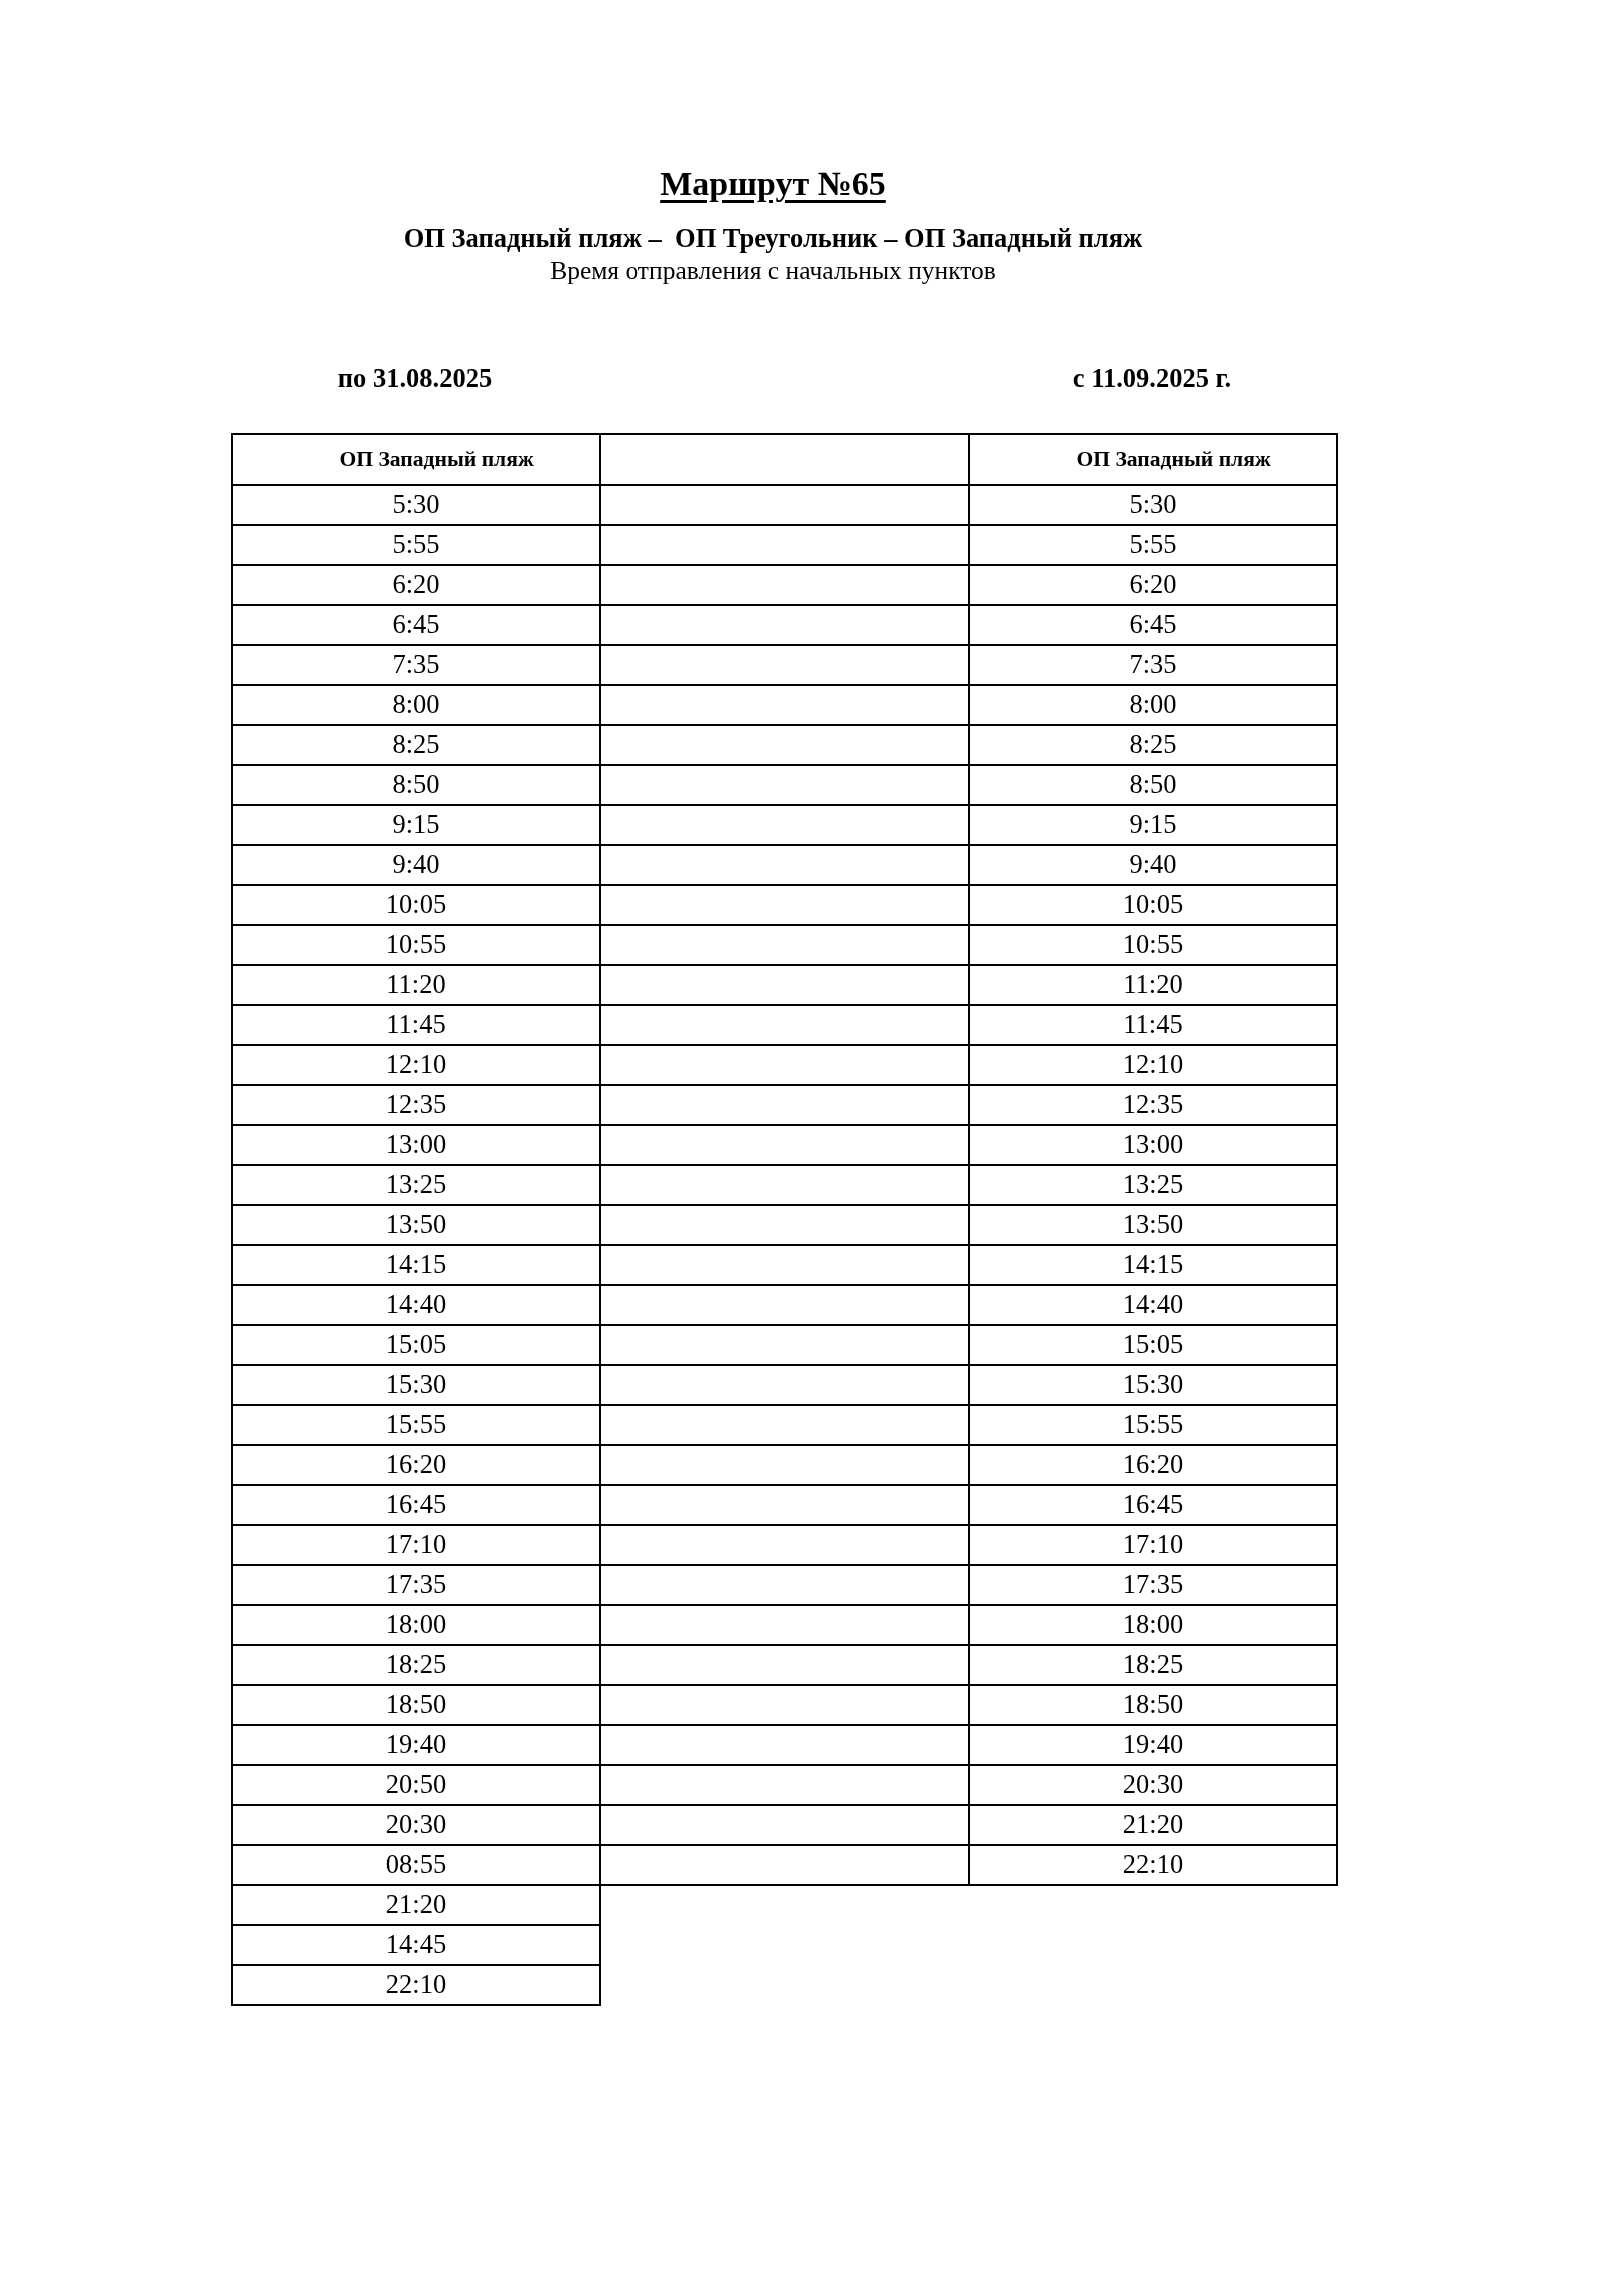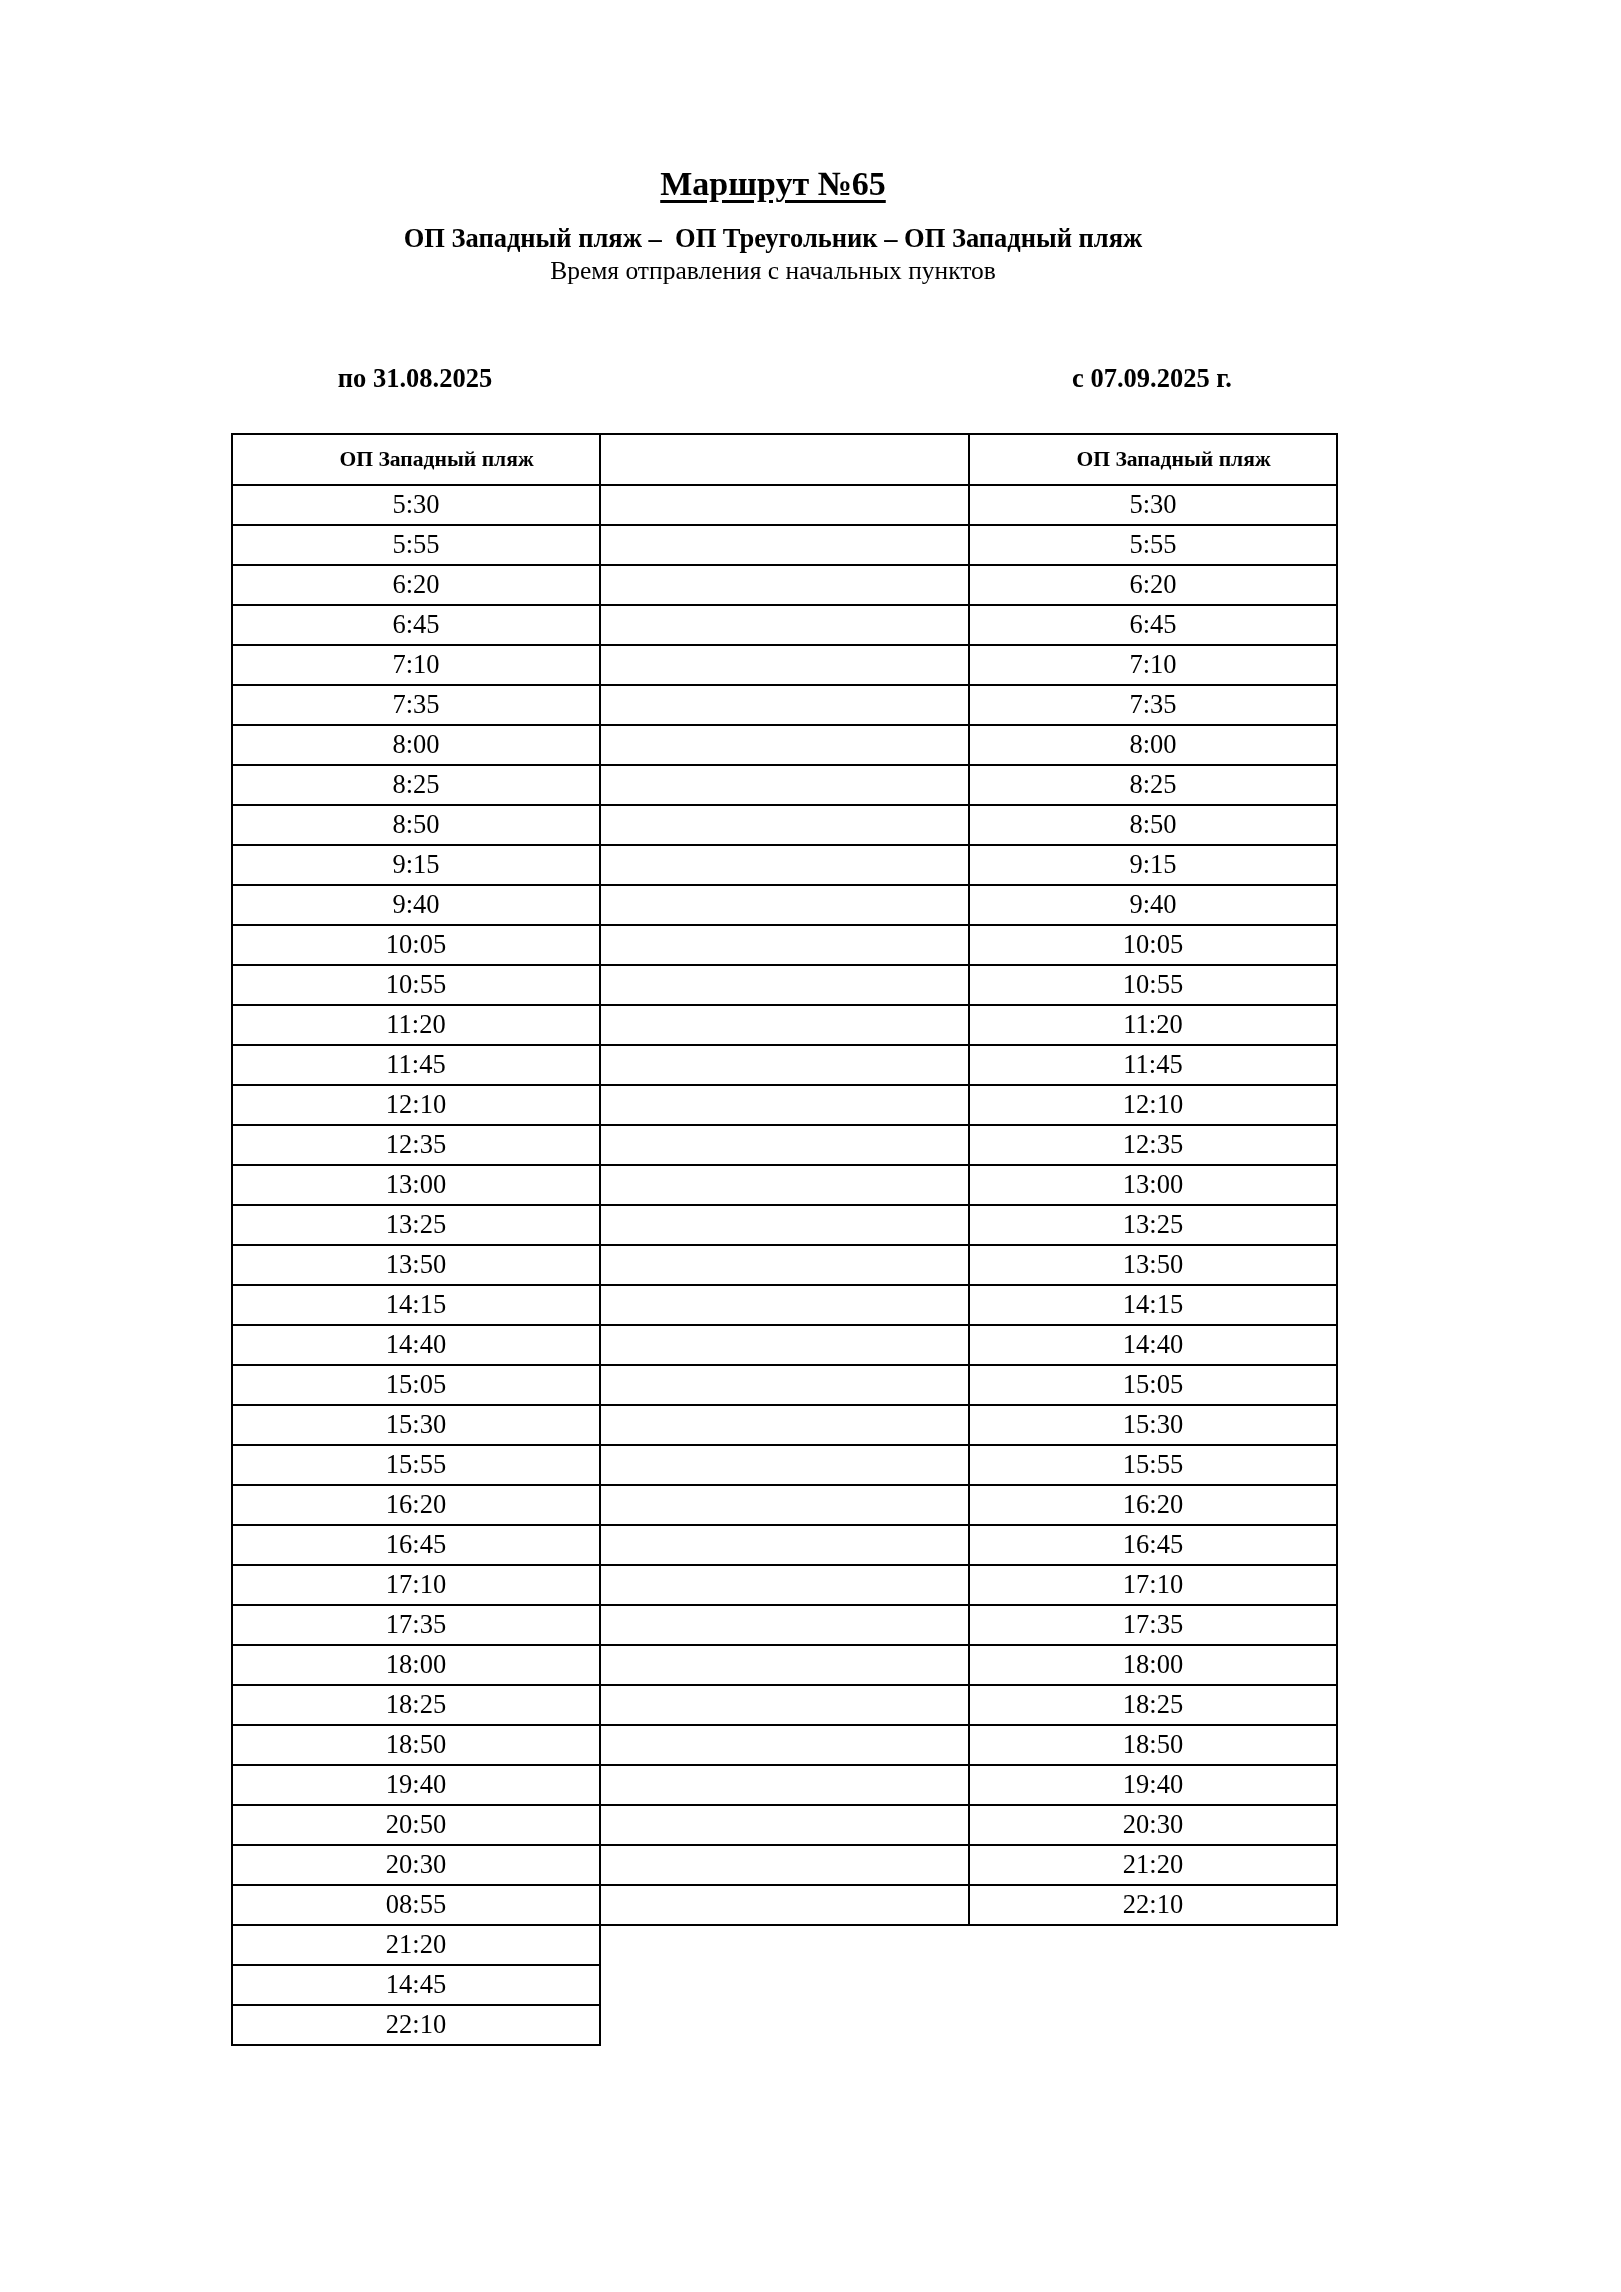--- a/index.html
+++ b/index.html
@@ -95,21 +95,21 @@
 
   <div class="heading-block">
     <div class="doc-title">Маршрут №65</div>
     <div class="doc-subtitle">ОП Западный пляж –  ОП Треугольник – ОП Западный пляж</div>
     <div class="doc-desc">Время отправления с начальных пунктов</div>
   </div>
 
   <div class="periods-row">
     <div class="period-label">по 31.08.2025</div>
     <div class="period-label"></div>
-    <div class="period-label">с 07.09.2025 г.</div>
+    <div class="period-label">с 11.09.2025 г.</div>
   </div>
 
   <table class="timetable">
     <colgroup>
       <col class="c1">
         <col class="c2">
         <col class="c3">
     </colgroup>
     <thead>
       <tr>
@@ -133,25 +133,20 @@
           <td>6:20</td>
           <td class=""></td>
           <td class="">6:20</td>
         </tr>
         <tr>
           <td>6:45</td>
           <td class=""></td>
           <td class="">6:45</td>
         </tr>
         <tr>
-          <td>7:10</td>
-          <td class=""></td>
-          <td class="">7:10</td>
-        </tr>
-        <tr>
           <td>7:35</td>
           <td class=""></td>
           <td class="">7:35</td>
         </tr>
         <tr>
           <td>8:00</td>
           <td class=""></td>
           <td class="">8:00</td>
         </tr>
         <tr>

